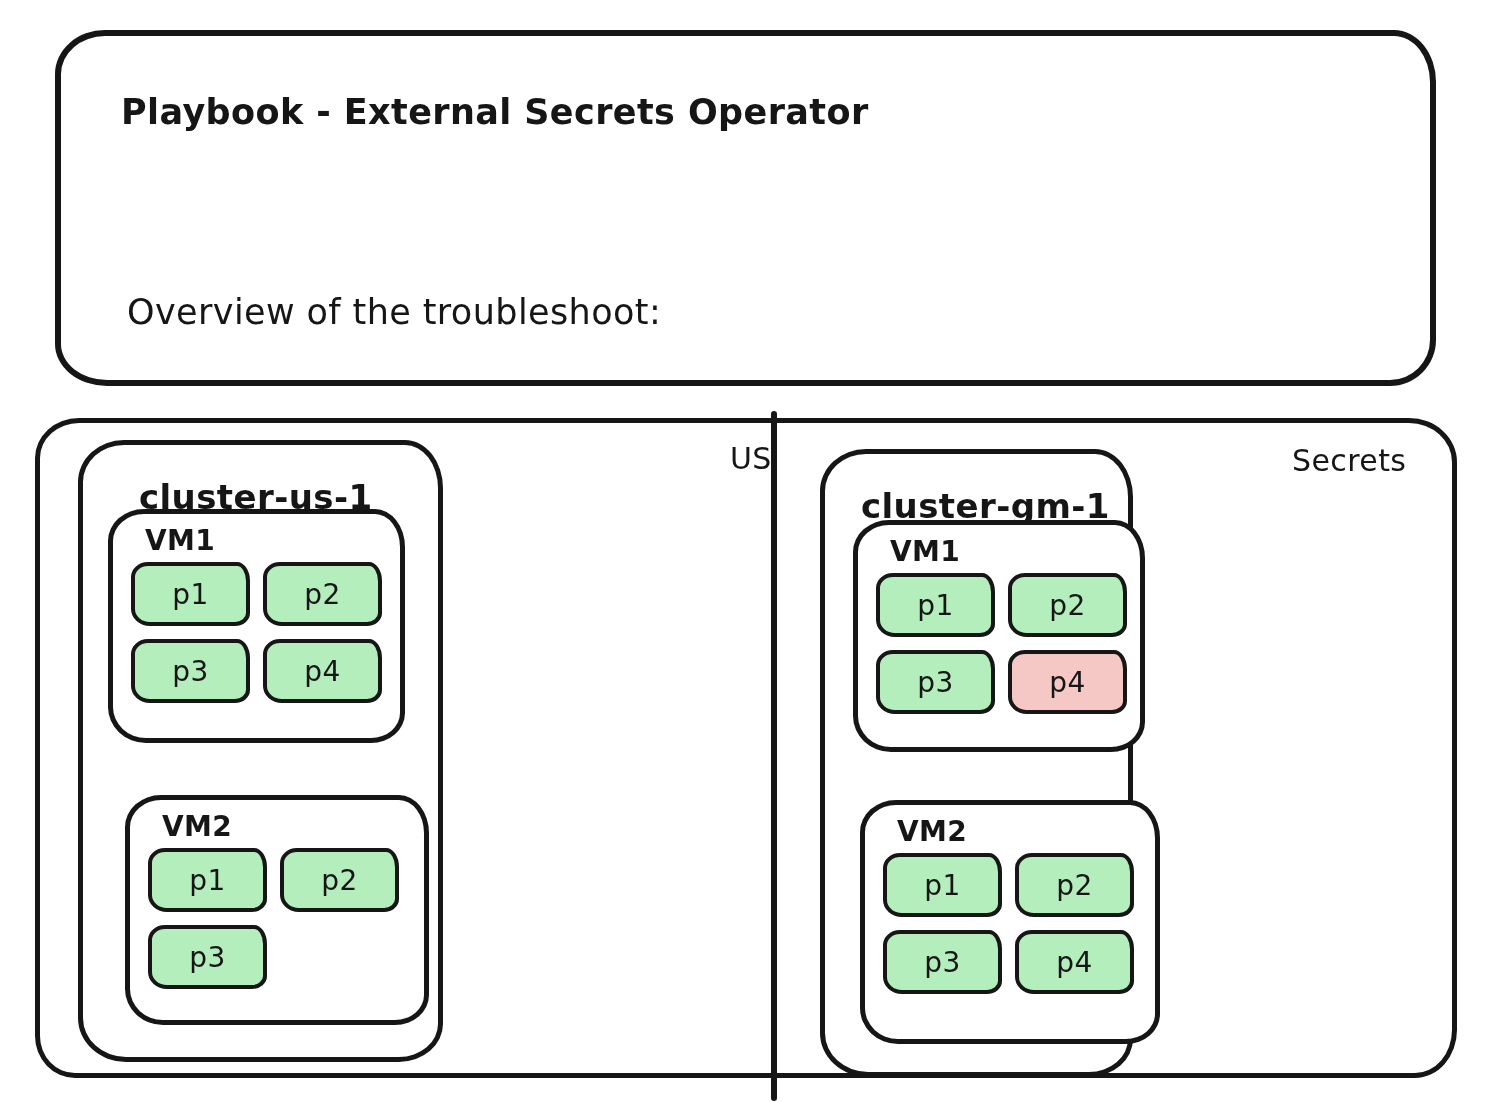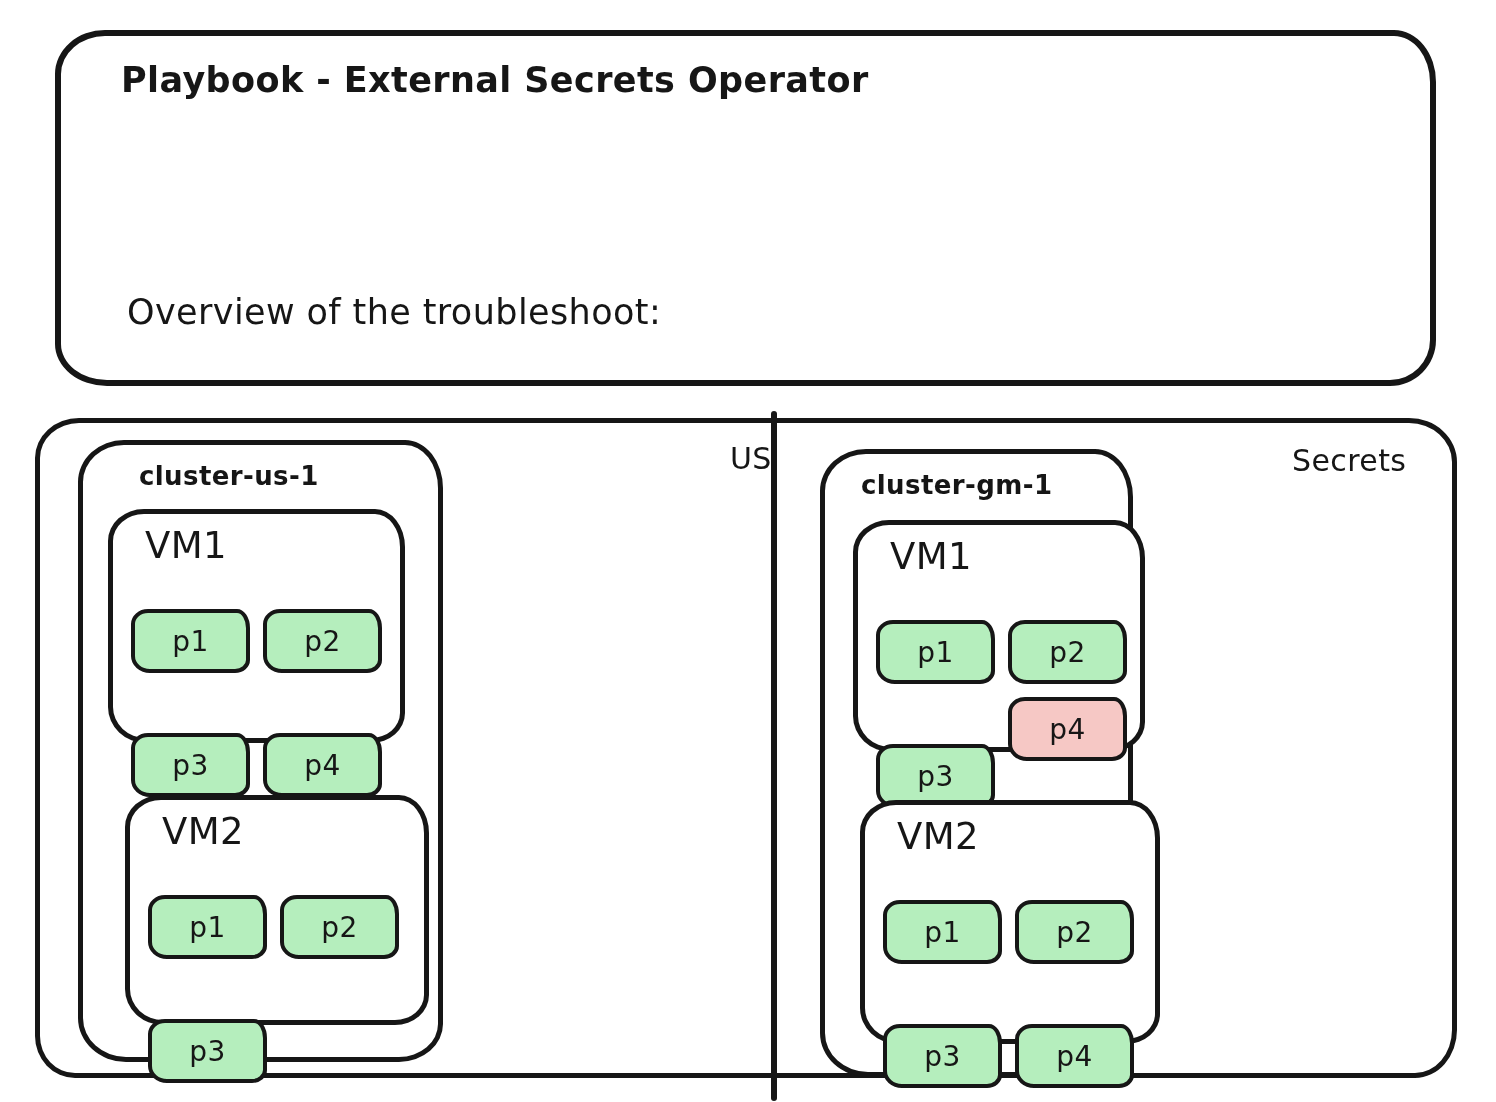--- a/index.html
+++ b/index.html
@@ -26,21 +26,21 @@
     box-sizing: border-box;
   }
 
   #note-box {
     left: 55px; top: 30px;
     width: 1381px; height: 356px;
     border-width: 6px;
     border-radius: 50px 42px 46px 52px / 44px 52px 46px 42px;
   }
   .note-title {
-    position: absolute; left: 60px; top: 24px;
+    position: absolute; left: 60px; top: 56px;
     font-size: 35px; font-weight: 600; text-align: center;
   }
   .note-desc {
     position: absolute; left: 66px; top: 108px;
     padding-left: 62px; text-indent: -62px;
     width: 1300px;
     font-size: 35px; line-height: 1.5;
     white-space: pre-line;
   }
   .note-overview {
@@ -64,57 +64,57 @@
   }
   #label-us   { left: 696px;  top: 441px; margin-left: 34px; }
   #label-germany { left: 1292px; top: 443px; }
 
   .cluster-box {
     border-radius: 46px 38px 44px 48px / 42px 48px 38px 44px;
   }
   #cluster-us { left: 78px;  top: 440px; width: 365px; height: 622px; }
   #cluster-gm { left: 820px; top: 449px; width: 313px; height: 628px; }
   .cluster-title {
-    position: absolute; top: 16px;
-    font-size: 26px; font-weight: 600; text-align: center;
+    position: absolute; top: 32px;
+    font-size: 34px; font-weight: 600; text-align: center;
   }
   #cluster-us .cluster-title { left: 56px; }
   #cluster-gm .cluster-title { left: 36px; }
 
   .vm-box {
     position: absolute;
     background: #ffffff;
     border: 5px solid var(--stroke, #161616);
     box-sizing: border-box;
     border-radius: 36px 30px 34px 38px / 32px 38px 30px 36px;
   }
   #cluster-us .vm1 { left: 25px; top: 64px;  width: 297px; height: 234px; }
   #cluster-us .vm2 { left: 42px; top: 350px; width: 304px; height: 230px; }
   #cluster-gm .vm1 { left: 28px; top: 66px;  width: 292px; height: 232px; }
   #cluster-gm .vm2 { left: 35px; top: 346px; width: 300px; height: 244px; }
 
   .vm-label {
     position: absolute; left: 32px; top: 10px;
-    font-size: 37px; font-weight: 400;
+    font-size: 28px; font-weight: 700;
   }
   .pods {
     position: absolute; left: 18px; top: 48px;
     width: 264px;
     display: flex; flex-wrap: wrap; gap: 13px;
   }
   .pod {
     width: 119px; height: 64px;
     border: 4px solid var(--stroke, #161616);
     box-sizing: border-box;
     border-radius: 17px 13px 15px 19px / 15px 19px 13px 17px;
     display: flex; align-items: center; justify-content: center;
     font-size: 28px;
     background: var(--pod-healthy, #b5eebd);
   }
-  .pod.healthy   { background: var(--pod-healthy, #b5eebd); margin-top: 47px; }
+  .pod.healthy   { background: var(--pod-healthy, #b5eebd); }
   .pod.unhealthy { background: var(--pod-unhealthy, #f6c8c5); }
 </style>
 </head>
 <body>
 
 <div id="note-box" class="sketch-box">
   <div class="note-title">Playbook - External Secrets Operator</div>
   <div class="note-overview">Overview of the troubleshoot:</div>
 </div>
 

